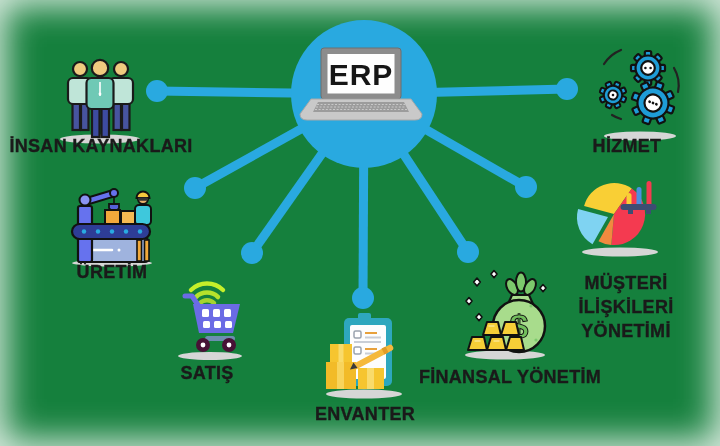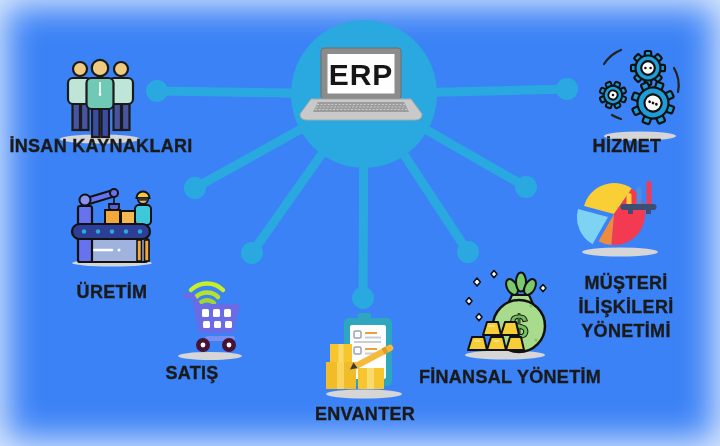--- a/index.html
+++ b/index.html
@@ -1,18 +1,18 @@
 <!DOCTYPE html>
 <html><head>
 <meta charset="utf-8">
 <style>
   html,body{margin:0;padding:0;background:#dcdcdc;}
   .stage{
     position:relative;width:720px;height:446px;margin:0 auto;overflow:hidden;
-    background:#3b82f6;
+    background:#15803d;
     box-shadow:inset 0 0 34px 6px rgba(255,255,255,.85);
     font-family:"Liberation Sans",sans-serif;
   }
   .stage svg{position:absolute;left:0;top:0;}
   .label{
     position:absolute;
     font-weight:700;font-size:18px;line-height:15px;
     color:#1a1a1a;text-align:center;letter-spacing:.3px;
     -webkit-text-stroke:.35px #1a1a1a;
   }
@@ -278,18 +278,18 @@
       <rect x="367" y="368" width="7" height="21" fill="#f9db6b"></rect>
 
       <line x1="356" y1="366" x2="390" y2="348" stroke="#f5b93c" stroke-width="6.5" stroke-linecap="round"></line>
       <line x1="383" y1="351.5" x2="387" y2="349.5" stroke="#e09b28" stroke-width="6.5"></line>
       <path d="M350,369.5 l7.5,-1.5 -4,-5.5 Z" fill="#3a3a3a"></path>
     </g>
   </svg>
 
   <div class="label" style="left:1px;top:139px;width:200px;">İNSAN KAYNAKLARI</div>
   <div class="label" style="left:527px;top:139px;width:200px;">HİZMET</div>
-  <div class="label" style="left:12px;top:265px;width:200px;margin-top:20px;">ÜRETİM</div>
+  <div class="label" style="left:12px;top:265px;width:200px;">ÜRETİM</div>
   <div class="label two-line" style="left:546px;top:271px;width:160px;">MÜŞTERİ İLİŞKİLERİ YÖNETİMİ</div>
-  <div class="label" style="left:92px;top:366px;width:200px;">SATIŞ</div>
+  <div class="label" style="left:107px;top:366px;width:200px;">SATIŞ</div>
   <div class="label" style="left:410px;top:363px;width:200px;margin-top:7px;">FİNANSAL YÖNETİM</div>
   <div class="label" style="left:265px;top:407px;width:200px;">ENVANTER</div>
 </div>
 
 </body></html>

